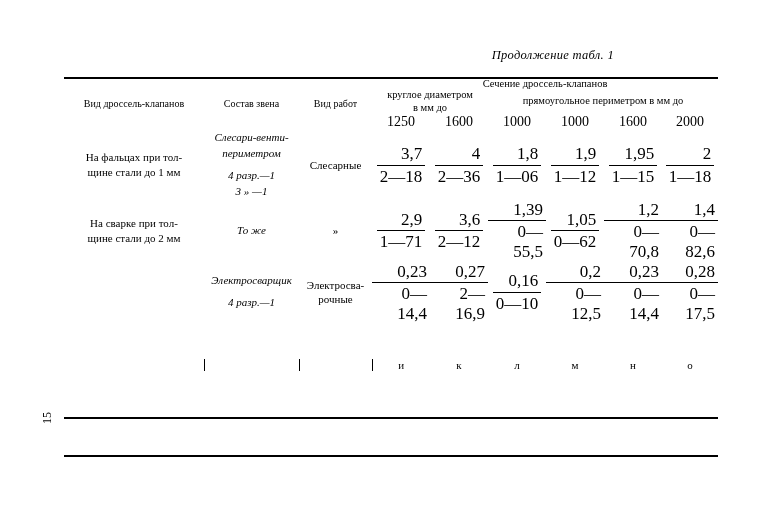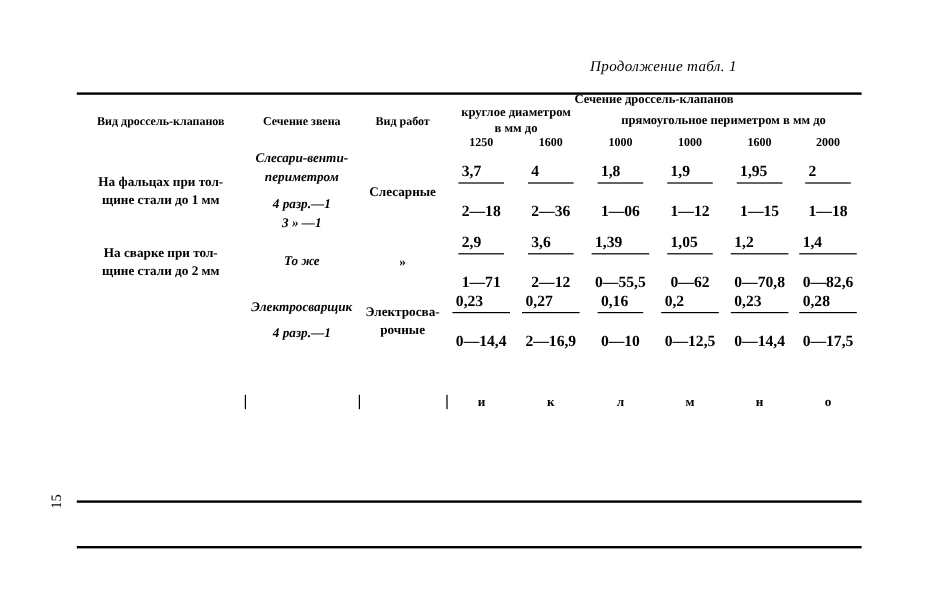--- a/index.html
+++ b/index.html
@@ -36,21 +36,21 @@
     width: 654px;
     border-collapse: collapse;
     font-size: 11px;
     table-layout: fixed;
   }
   table.main td, table.main th {
     border: 1px solid #000;
     padding: 0;
     vertical-align: middle;
     text-align: center;
-    font-weight: bold;
+    font-weight: normal;
   }
   
   .topline {
     position: absolute;
     left: 64px; top: 77px;
     width: 654px; height: 2px;
     background: #000;
   }
   .midline {
     position: absolute;
@@ -86,47 +86,47 @@
     border-right: 1px solid #000;
   }
   .subhdr {
     font-size: 10.5px;
     padding: 3px 2px 5px 2px;
     border-bottom: 1px solid #000;
     border-right: 1px solid #000;
     line-height: 1.2;
   }
   .numhdr {
-    font-size: 10px;
+    font-size: 14px;
     padding: 2px 0 2px 0;
     border-bottom: 1px solid #000;
     border-right: 1px solid #000;
   }
   .numhdr.last, .subhdr.last, .sechdr.last, .hdr-cell.last { border-right: none; }
 
   .body-cell {
     border-right: 1px solid #000;
     padding: 8px 4px 10px 4px;
     font-size: 11px;
     line-height: 1.35;
     vertical-align: top;
   }
   .body-cell.last { border-right: none; }
   .body-cell.mid { vertical-align: middle; }
 
   .rowdiv td { border-bottom: 1px solid #000; }
 
   .frac {
     display: inline-block;
-    text-align: left;
+    text-align: right;
     line-height: 1.15;
-    font-size: 13px;
+    font-size: 17px;
   }
   .frac .num { display: block; padding: 0 3px 1px 3px; }
-  .frac .den { display: block; border-top: 1px solid #000; padding: 16px 3px 0 3px; }
+  .frac .den { display: block; border-top: 1px solid #000; padding: 1px 3px 0 3px; }
 
   .lefttext {
     text-align: center;
     font-size: 11px;
     line-height: 1.35;
   }
   .ital {
     font-style: italic;
     font-size: 11px;
     line-height: 1.45;
@@ -176,21 +176,21 @@
       <col style="width:58px">
       <col style="width:56px">
     </colgroup>
 
     <tbody>
         <tr>
       <td class="hdr-cell nobottom" rowspan="3">
         <span class="col-label">Вид дроссель-клапанов</span>
       </td>
       <td class="hdr-cell nobottom" rowspan="3">
-        <span class="col-label">Сечение звена</span>
+        <span class="col-label">Состав звена</span>
       </td>
       <td class="hdr-cell nobottom" rowspan="3">
         <span class="col-label">Вид работ</span>
       </td>
       <td class="sechdr last" colspan="6">
         <span>Сечение дроссель-клапанов</span>
       </td>
     </tr>
 
     <tr>

